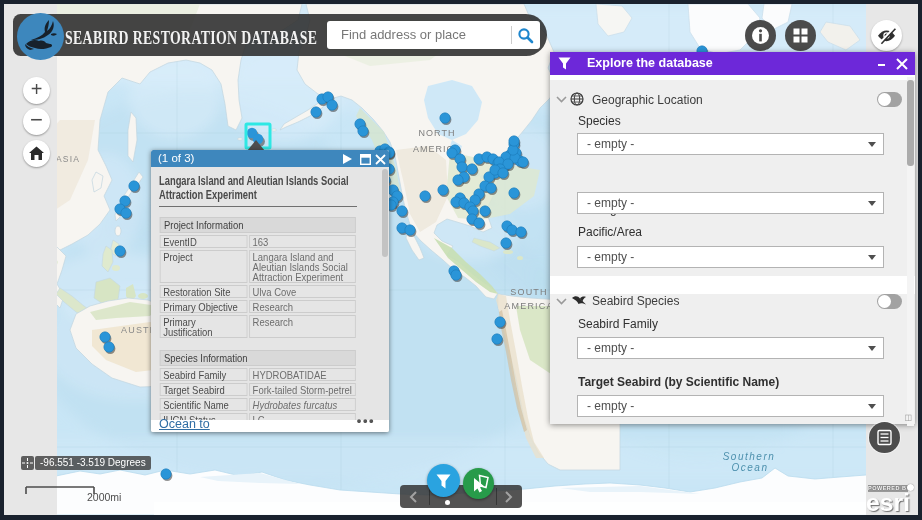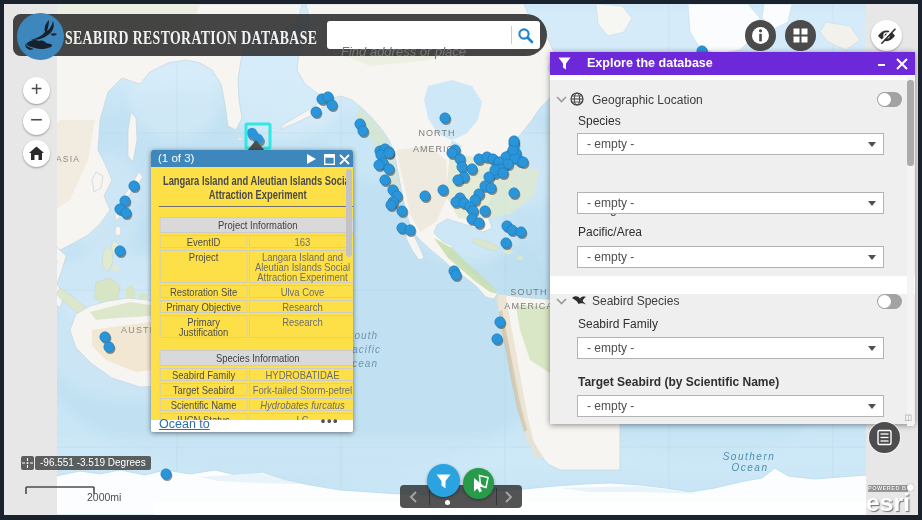--- a/index.html
+++ b/index.html
@@ -290,21 +290,21 @@
   <div class="abs" id="logo" style="left:13px;top:9px;width:47px;height:47px;border-radius:50%;background:#3d87bd;">
     <svg width="47" height="47" viewBox="0 0 47 47">
       <path d="M14 27 C20 25 25 23 28 19 C27 15 28 11 32 7 C32 11 31 15 30 18 C33 16 35 12 36 8 C38 13 36 19 31 22 C26 26 20 27 14 27 Z" fill="#17212b"></path>
       <path d="M34 21 C36 20 38 20 40 21 C38 23 36 23 34 22 Z" fill="#17212b"></path>
       <path d="M9 31 C13 27 18 26 22 28 C25 27 28 28 29 30 L33 31 C35 31 36 33 34 34 C29 36 23 37 18 35 C14 34 11 33 9 31 Z" fill="#17212b"></path>
       <path d="M8 31 C10 33 13 35 17 36 L13 37 C10 36 8 34 8 31 Z" fill="#17212b"></path>
     </svg>
   </div>
   <div class="abs" id="apptitle" style="left:61px;top:24px;color:#f2f2f2;font-family:'Liberation Serif',serif;font-weight:bold;font-size:18px;letter-spacing:0.5px;white-space:nowrap;transform:scaleX(0.765);transform-origin:left top;">SEABIRD RESTORATION DATABASE</div>
   <div class="abs" id="search" style="left:323px;top:17px;width:213px;height:28px;background:#fff;border-radius:3px;">
-    <span style="position:absolute;left:14px;top:23px;font-size:13px;color:#777;font-style:italic;">Find address or place</span>
+    <span style="position:absolute;left:14px;top:6px;font-size:13px;color:#777;">Find address or place</span>
     <div style="position:absolute;right:28px;top:5px;width:1px;height:18px;background:#ccc;"></div>
     <svg style="position:absolute;right:6px;top:6px;" width="17" height="17" viewBox="0 0 17 17">
         <circle cx="7" cy="7" r="4.6" fill="none" stroke="#1e86cd" stroke-width="2.1"></circle>
         <line x1="10.5" y1="10.5" x2="15" y2="15" stroke="#1e86cd" stroke-width="2.6" stroke-linecap="round"></line>
       </svg>
   </div>
 
   <div class="abs" style="left:741px;top:16px;width:31px;height:31px;border-radius:50%;background:#4b4b4b;">
     <svg width="31" height="31" viewBox="0 0 31 31">
         <circle cx="15.5" cy="15.5" r="8.5" fill="#fff"></circle>
@@ -330,21 +330,21 @@
   </div>
 
   <div class="abs zoombtn" style="left:19px;top:73px;width:27px;height:27px;border-radius:50%;background:#fff;box-shadow:0 1px 2px rgba(0,0,0,.35);text-align:center;line-height:25px;font-size:20px;color:#4a4a4a;">+</div>
   <div class="abs zoombtn" style="left:19px;top:104px;width:27px;height:27px;border-radius:50%;background:#fff;box-shadow:0 1px 2px rgba(0,0,0,.35);text-align:center;line-height:24px;font-size:22px;color:#4a4a4a;">−</div>
   <div class="abs" style="left:19px;top:136px;width:27px;height:27px;border-radius:50%;background:#fff;box-shadow:0 1px 2px rgba(0,0,0,.35);">
     <svg width="27" height="27" viewBox="0 0 27 27">
         <path d="M13.5 6.5 L21 13 H19 V20 H15.5 V15 H11.5 V20 H8 V13 H6 Z" fill="#2b2b2b"></path>
       </svg>
   </div>
 
-  <div class="abs" id="popup" style="left:147px;top:146px;width:202px;height:282px;background:#fde047;border-radius:2px;box-shadow:0 1px 5px rgba(0,0,0,.5);overflow:hidden;text-align:center;">
+  <div class="abs" id="popup" style="left:147px;top:146px;width:238px;height:282px;background:#e5e5e5;border-radius:2px;box-shadow:0 1px 5px rgba(0,0,0,.5);overflow:hidden;">
     <div style="position:absolute;left:0;top:0;width:100%;height:17px;background:#3e87bd;border-radius:2px 2px 0 0;">
       <span style="position:absolute;left:7px;top:2px;color:#fff;font-size:11.5px;">(1 of 3)</span>
       <svg style="position:absolute;right:37px;top:4px" width="9" height="10" viewBox="0 0 9 10">
           <path d="M0 0 L9 5 L0 10 Z" fill="#fff"></path>
         </svg>
       <svg style="position:absolute;right:18px;top:3.5px" width="11" height="11" viewBox="0 0 11 11">
           <rect x="0.7" y="0.7" width="9.6" height="9.6" fill="none" stroke="#fff" stroke-width="1.4"></rect>
           <rect x="0.7" y="0.7" width="9.6" height="3" fill="#fff"></rect>
         </svg>
       <svg style="position:absolute;right:3px;top:3.5px" width="11" height="11" viewBox="0 0 11 11">

